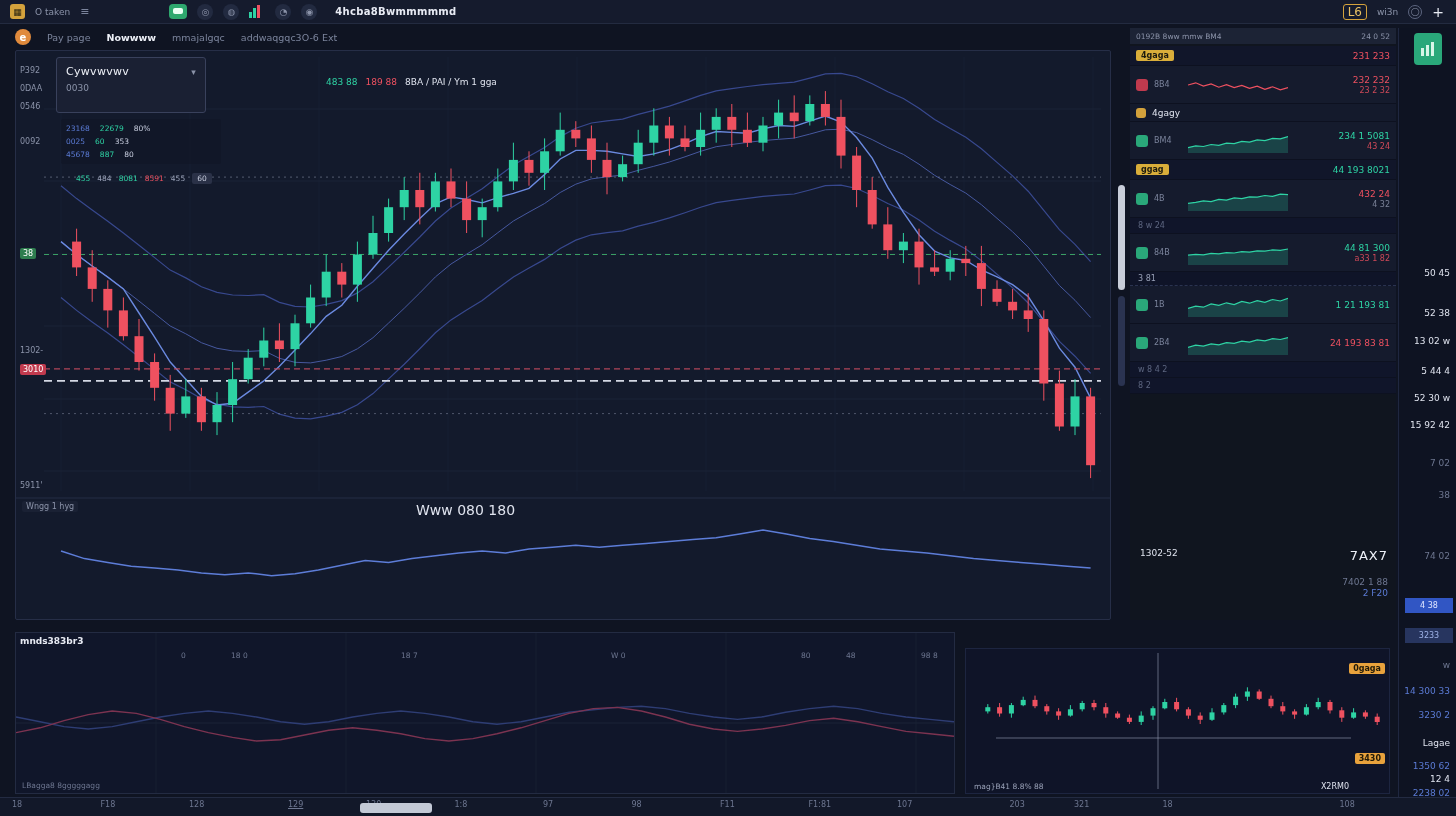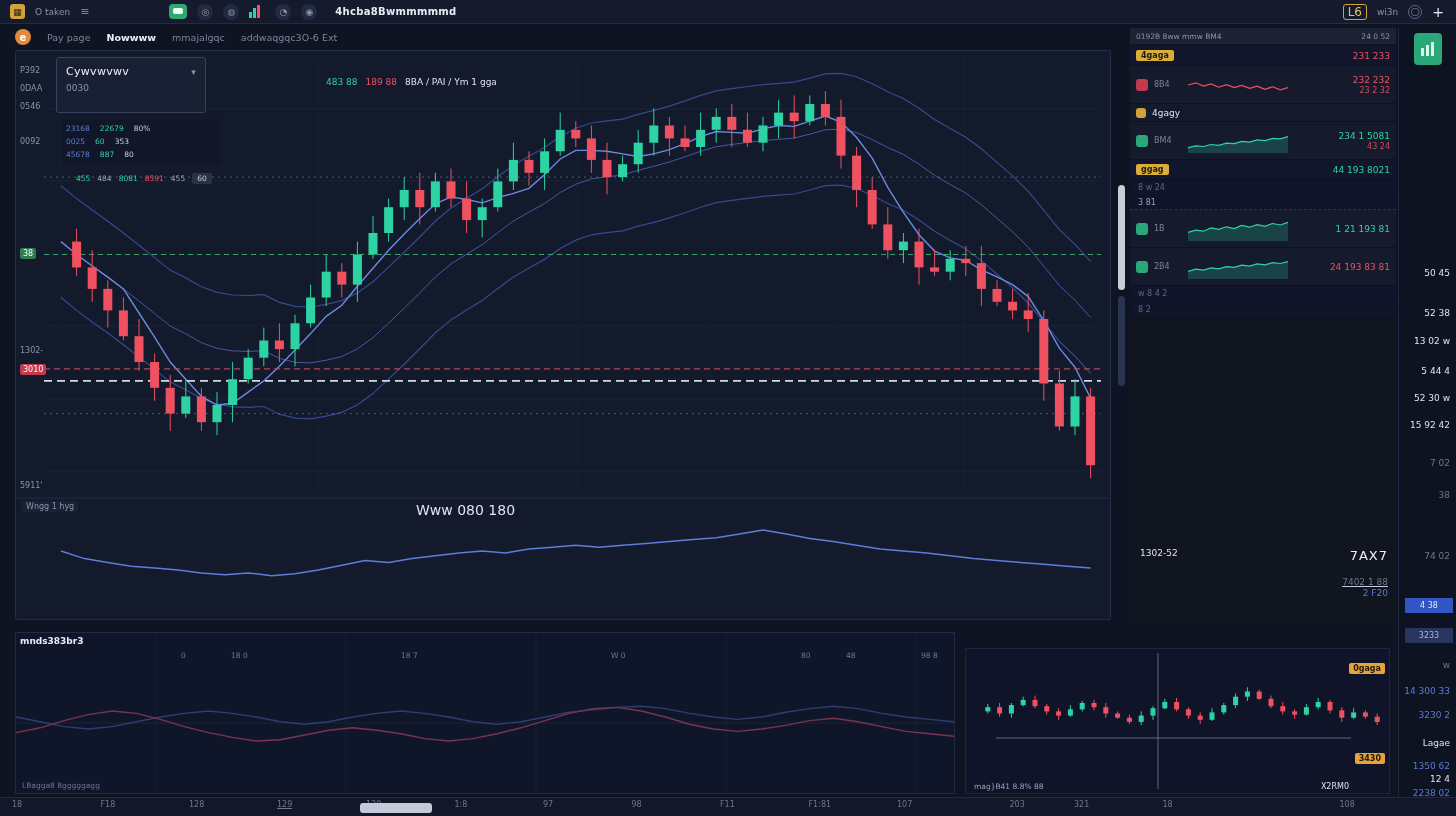--- a/index.html
+++ b/index.html
@@ -380,22 +380,46 @@
           </svg>
           <div class="wprices">
             <span class="p1" style="color: rgb(46, 211, 164);">234 1 5081</span>
             <span class="p2" style="color: rgb(239, 81, 96);">43 24</span>
           </div>
         </div>
         <div class="wtag-row">
           <span class="wtag">ggag</span>
           <span class="wtag-right" style="color: rgb(46, 211, 164);">44 193 8021</span>
         </div>
+        <div class="wrow">
+          <span class="wic" style="background: rgb(42, 168, 122);"></span>
+          <span class="wname">4B</span>
+          <svg width="100" height="24" class="wspark">
+            <polygon points="0.0,16.4 7.7,15.3 15.4,13.8 23.1,14.6 30.8,12.4 38.5,13.1 46.2,10.9 53.8,11.6 61.5,9.8 69.2,10.2 76.9,8.5 84.6,9.4 92.3,7.2 100.0,7.6 100,24 0,24" fill="#2ed3a4" opacity="0.22"></polygon>
+            <polyline points="0.0,16.4 7.7,15.3 15.4,13.8 23.1,14.6 30.8,12.4 38.5,13.1 46.2,10.9 53.8,11.6 61.5,9.8 69.2,10.2 76.9,8.5 84.6,9.4 92.3,7.2 100.0,7.6" fill="none" stroke="#2ed3a4" stroke-width="1.2"></polyline>
+          </svg>
+          <div class="wprices">
+            <span class="p1" style="color: rgb(239, 81, 96);">432 24</span>
+            <span class="p2" style="color: rgb(139, 147, 169);">4 32</span>
+          </div>
+        </div>
         <div class="wmuted-row">
           <span>8 w 24</span>
+        </div>
+        <div class="wrow">
+          <span class="wic" style="background: rgb(42, 168, 122);"></span>
+          <span class="wname">84B</span>
+          <svg width="100" height="24" class="wspark">
+            <polygon points="0.0,14.2 7.7,13.3 15.4,13.8 23.1,12.4 30.8,12.9 38.5,11.6 46.2,12.0 53.8,10.7 61.5,11.1 69.2,9.8 76.9,10.2 84.6,8.9 92.3,9.4 100.0,8.0 100,24 0,24" fill="#2ed3a4" opacity="0.22"></polygon>
+            <polyline points="0.0,14.2 7.7,13.3 15.4,13.8 23.1,12.4 30.8,12.9 38.5,11.6 46.2,12.0 53.8,10.7 61.5,11.1 69.2,9.8 76.9,10.2 84.6,8.9 92.3,9.4 100.0,8.0" fill="none" stroke="#2ed3a4" stroke-width="1.2"></polyline>
+          </svg>
+          <div class="wprices">
+            <span class="p1" style="color: rgb(46, 211, 164);">44 81 300</span>
+            <span class="p2" style="color: rgb(239, 81, 96);">a33 1 82</span>
+          </div>
         </div>
         <div class="wdiv-row">
           <span>3 81</span>
         </div>
         <div class="wrow">
           <span class="wic" style="background: rgb(42, 168, 122);"></span>
           <span class="wname">1B</span>
           <svg width="100" height="24" class="wspark">
             <polygon points="0.0,15.3 7.7,13.1 15.4,14.2 23.1,10.9 30.8,12.4 38.5,9.8 46.2,11.6 53.8,8.5 61.5,10.2 69.2,7.6 76.9,9.4 84.6,6.5 92.3,8.0 100.0,5.4 100,24 0,24" fill="#2ed3a4" opacity="0.22"></polygon>
             <polyline points="0.0,15.3 7.7,13.1 15.4,14.2 23.1,10.9 30.8,12.4 38.5,9.8 46.2,11.6 53.8,8.5 61.5,10.2 69.2,7.6 76.9,9.4 84.6,6.5 92.3,8.0 100.0,5.4" fill="none" stroke="#2ed3a4" stroke-width="1.2"></polyline>
@@ -420,21 +444,21 @@
         </div>
         <div class="wmuted-row">
           <span>8 2</span>
         </div>
       </div>
     <div class="wl-footer">
         <div class="wf-row" style="top: 520px;">
           <span class="wf-white">1302-52</span>
           <span class="wf-big">7AX7</span>
         </div>
-        <div class="wf-row" style="top: 549px; text-decoration: underline;">
+        <div class="wf-row" style="top: 549px;">
           <span class="wf-white"></span>
           <span class="wf-gray">7402 1 88</span>
         </div>
         <div class="wf-row" style="top: 560px;">
           <span class="wf-white"></span>
           <span class="wf-blue">2 F20</span>
         </div>
       </div>
   </aside>
 
@@ -567,21 +591,21 @@
     <span class="badge-or b2">3430</span>
     <span class="mini-foot-l">mag}B41 8.8% 88</span>
     <span class="mini-foot-r">X2RM0</span>
   </section>
 
   <footer class="time-axis">
     <div class="ta-labels">
         <span class="ta-lab" style="left: 12px;">18</span>
         <span class="ta-lab" style="left: 100.5px;">F18</span>
         <span class="ta-lab" style="left: 189px;">128</span>
-        <span class="ta-lab" style="left: 277px; text-decoration: underline;">129</span>
+        <span class="ta-lab" style="left: 288px; text-decoration: underline;">129</span>
         <span class="ta-lab" style="left: 366px;">130</span>
         <span class="ta-lab" style="left: 454.5px;">1:8</span>
         <span class="ta-lab" style="left: 543px;">97</span>
         <span class="ta-lab" style="left: 631.5px;">98</span>
         <span class="ta-lab" style="left: 720px;">F11</span>
         <span class="ta-lab" style="left: 808.5px;">F1:81</span>
         <span class="ta-lab" style="left: 897px;">107</span>
         <span class="ta-lab" style="left: 985.5px; margin-left: 24px;">203</span>
         <span class="ta-lab" style="left: 1074px;">321</span>
         <span class="ta-lab" style="left: 1162.5px;">18</span>

